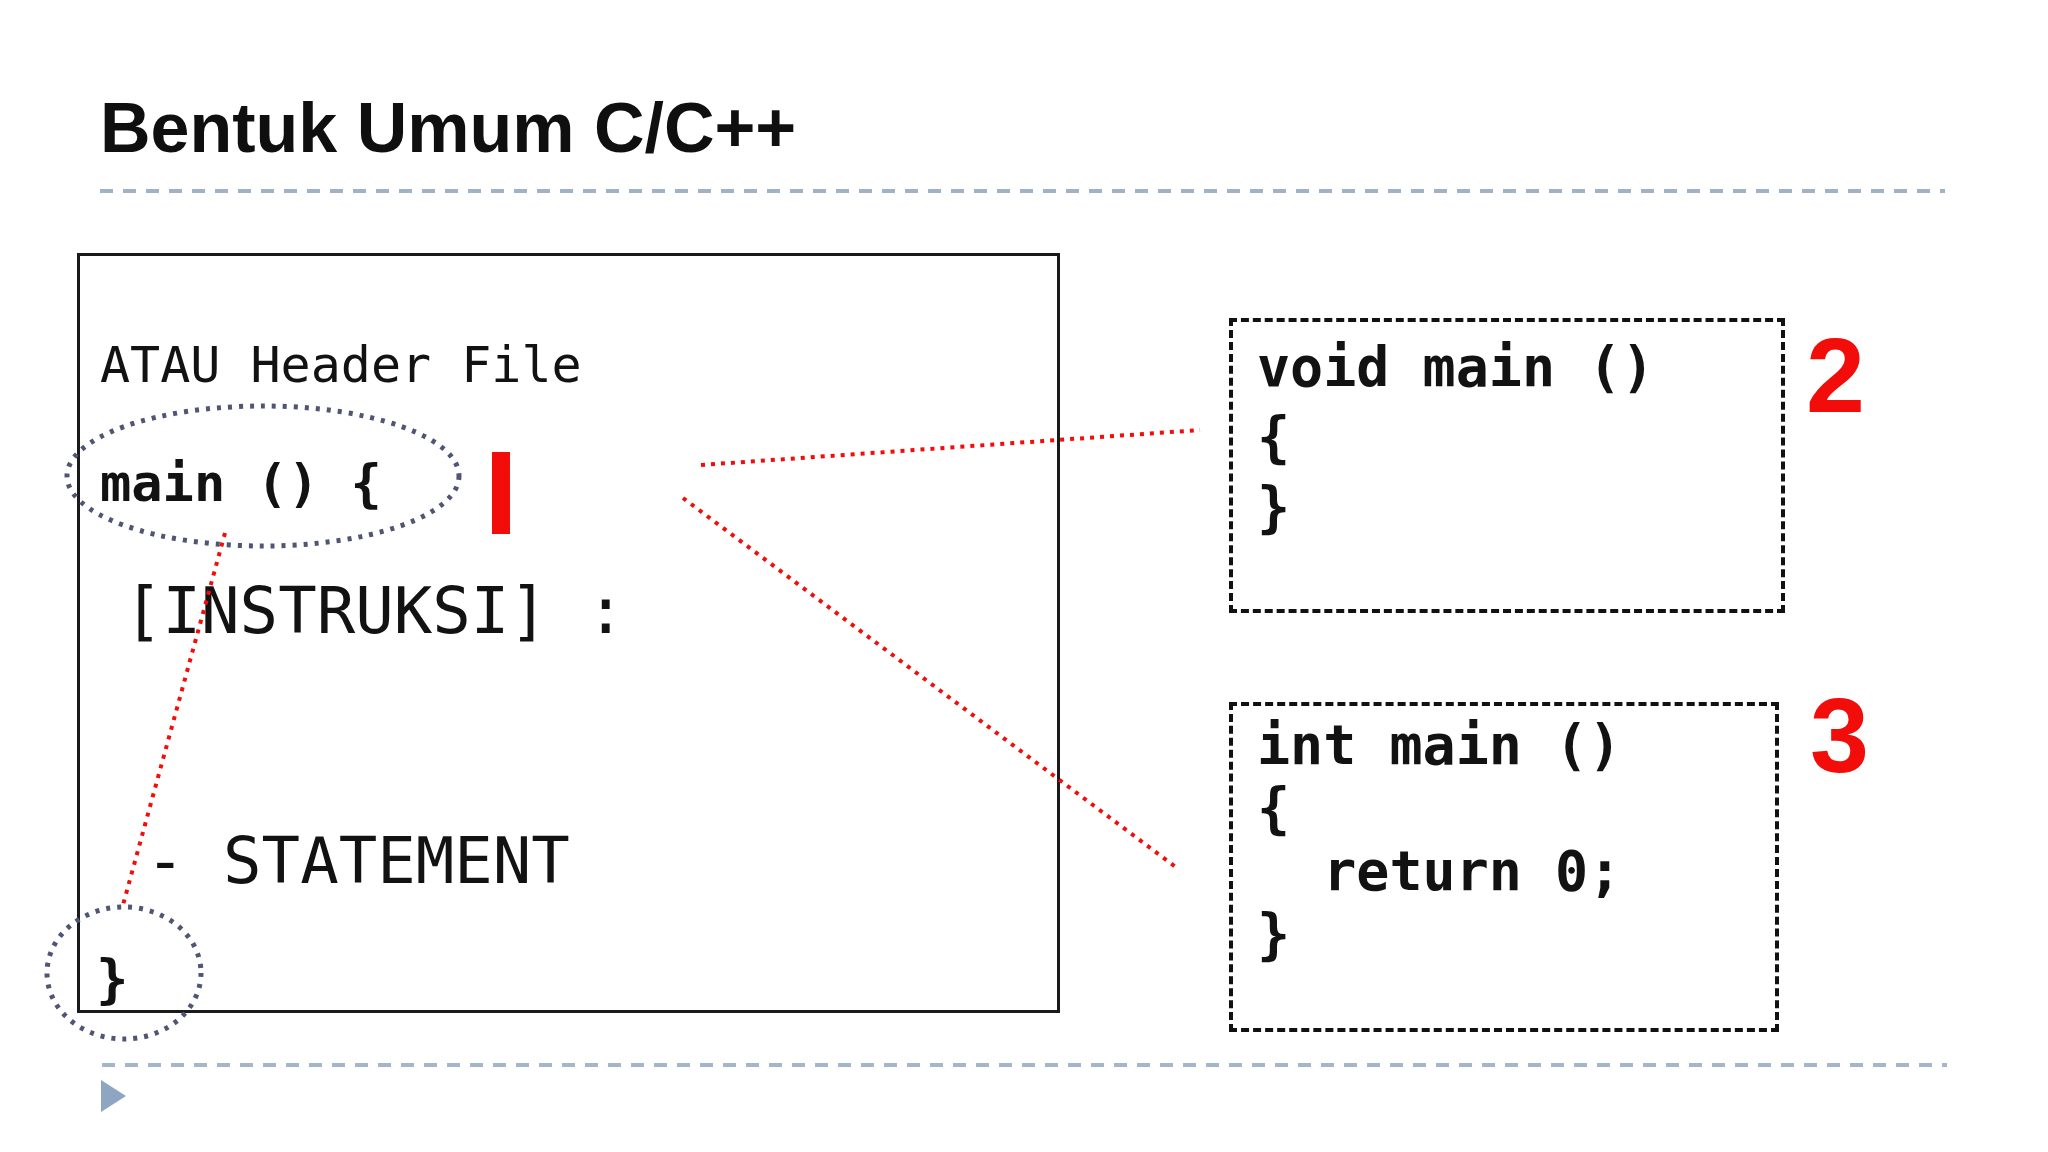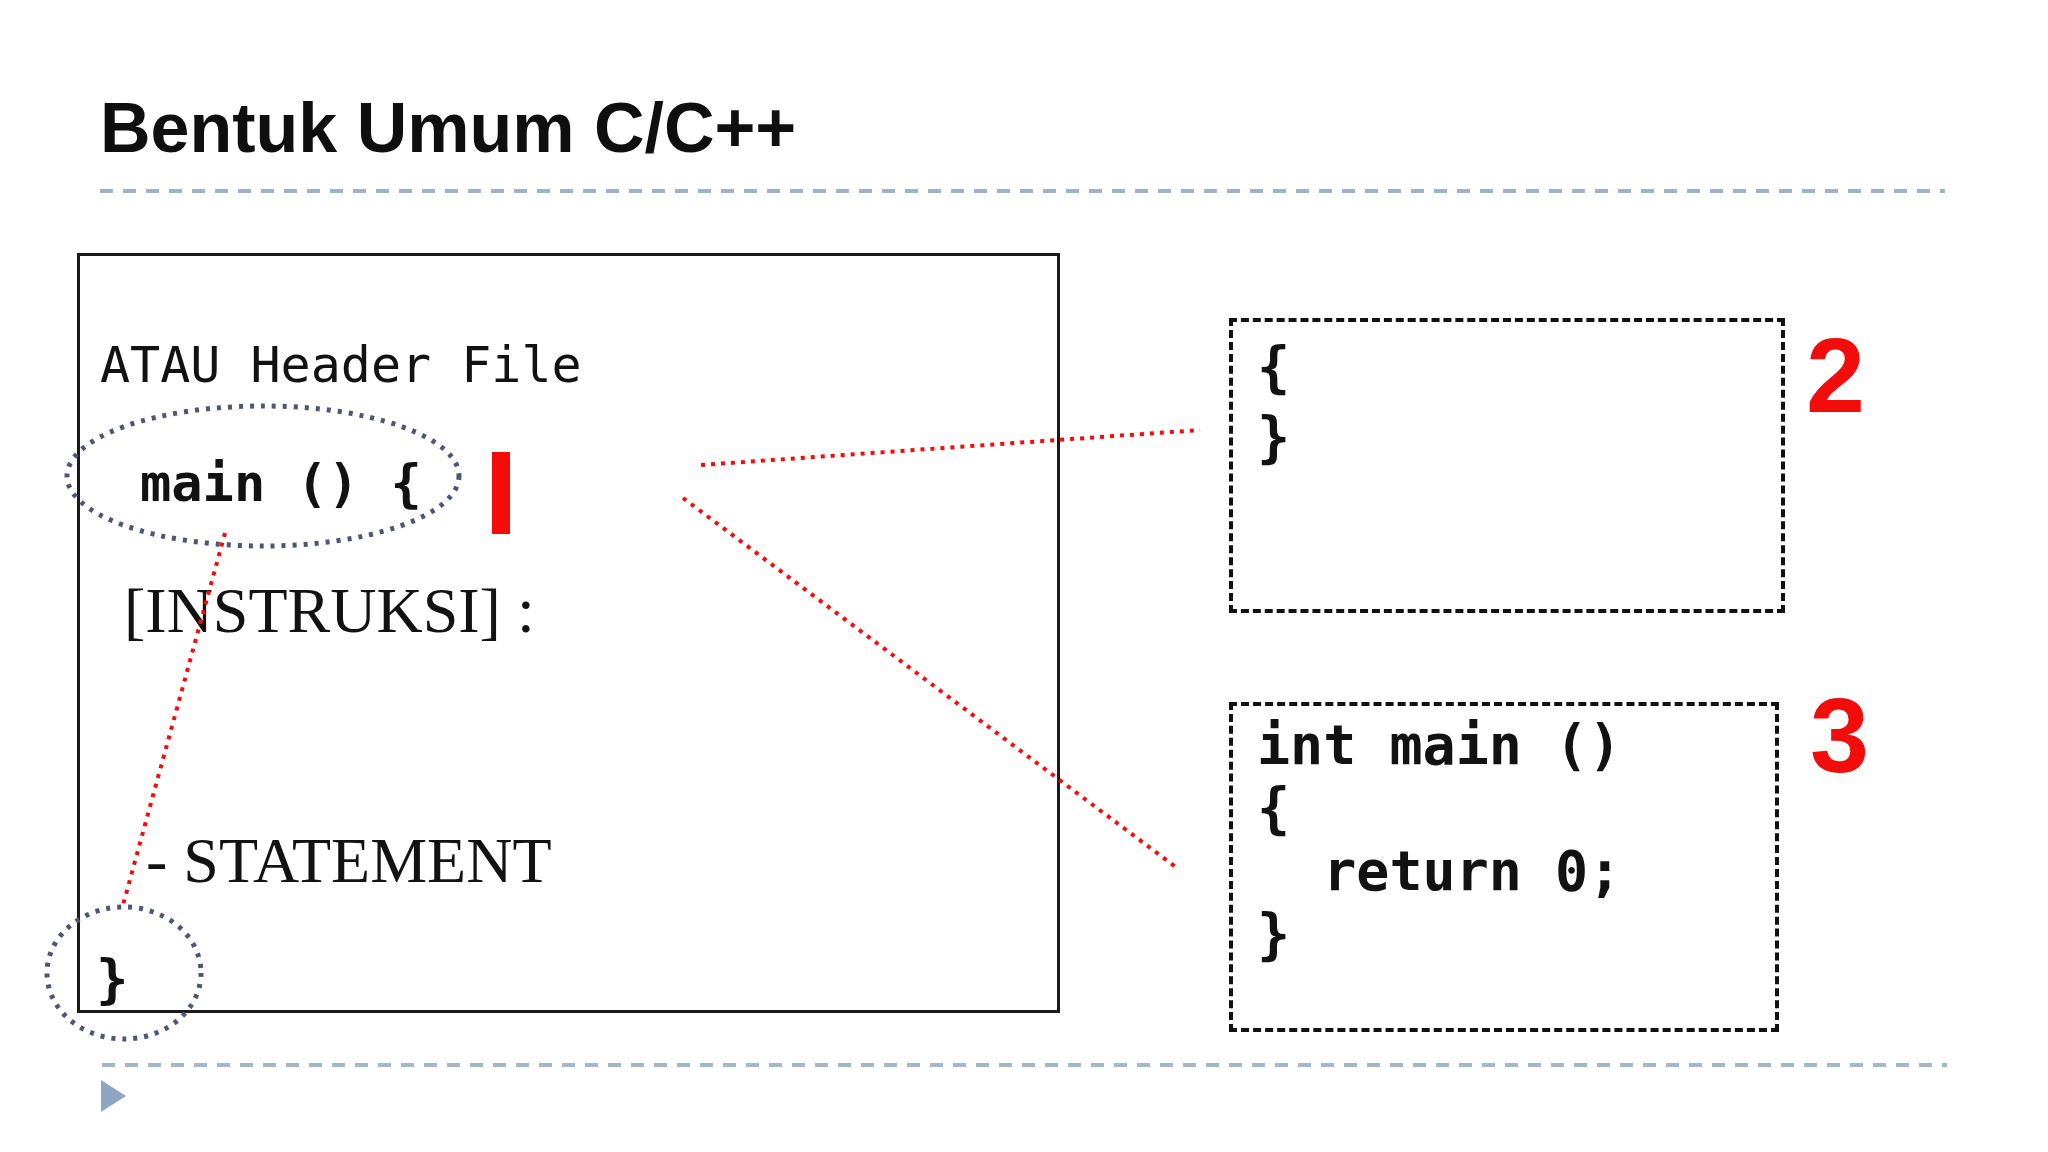--- a/index.html
+++ b/index.html
@@ -32,21 +32,21 @@
     position:absolute;left:77px;top:253px;width:983px;height:760px;
     border:3px solid #1a1a1a;background:#ffffff;box-sizing:border-box;
   }
   .code{
     font-family:"DejaVu Sans Mono", monospace;
     color:#121212;white-space:pre;
   }
   .abs{position:absolute;}
   .pre-line{font-size:50px;line-height:58px;}
   .main-sig{font-size:52px;line-height:62px;font-weight:bold;}
-  .big-line{font-size:64px;line-height:76px;font-family:Liberation Serif, serif;}
+  .big-line{font-size:64px;line-height:76px;}
   .brace-line{font-size:54px;line-height:64px;font-weight:bold;}
   .marker-bar{
     position:absolute;left:492px;top:452px;width:18px;height:82px;
     background:#f20d0a;color:transparent;overflow:hidden;
     font-size:60px;line-height:82px;text-align:center;
   }
   .marker-num{
     position:absolute;
     color:#f20d0a;font-weight:bold;font-size:106px;line-height:1;
     font-family:"Liberation Sans", sans-serif;
@@ -76,28 +76,29 @@
 
 <div class="slide">
 
   <div class="title">Bentuk Umum C/C++</div>
 
   <div class="divider top"></div>
 
   <div class="main-box"></div>
 
   <div class="code pre-line abs" style="left:100px;top:336px;">ATAU Header File</div>
-  <div class="code main-sig abs" style="left:100px;top:452px;margin-left:40px;">main () {</div>
+  <div class="code main-sig abs" style="left:100px;top:452px;">main () {</div>
   <div class="code big-line abs" style="left:124px;top:573px;">[INSTRUKSI] :</div>
   <div class="code big-line abs" style="left:146px;top:823px;">- STATEMENT</div>
   <div class="code brace-line abs" style="left:96px;top:948px;">}</div>
 
   <div class="marker-bar">1</div>
 
   <div class="dashed-box void-main">
+    <div class="line">void main ()</div>
     <div class="line">{</div>
     <div class="line"></div>
     <div class="line">}</div>
   </div>
   <div class="marker-num two">2</div>
 
   <div class="dashed-box int-main">
     <div class="line">int main ()</div>
     <div class="line">{</div>
     <div class="line"></div>

